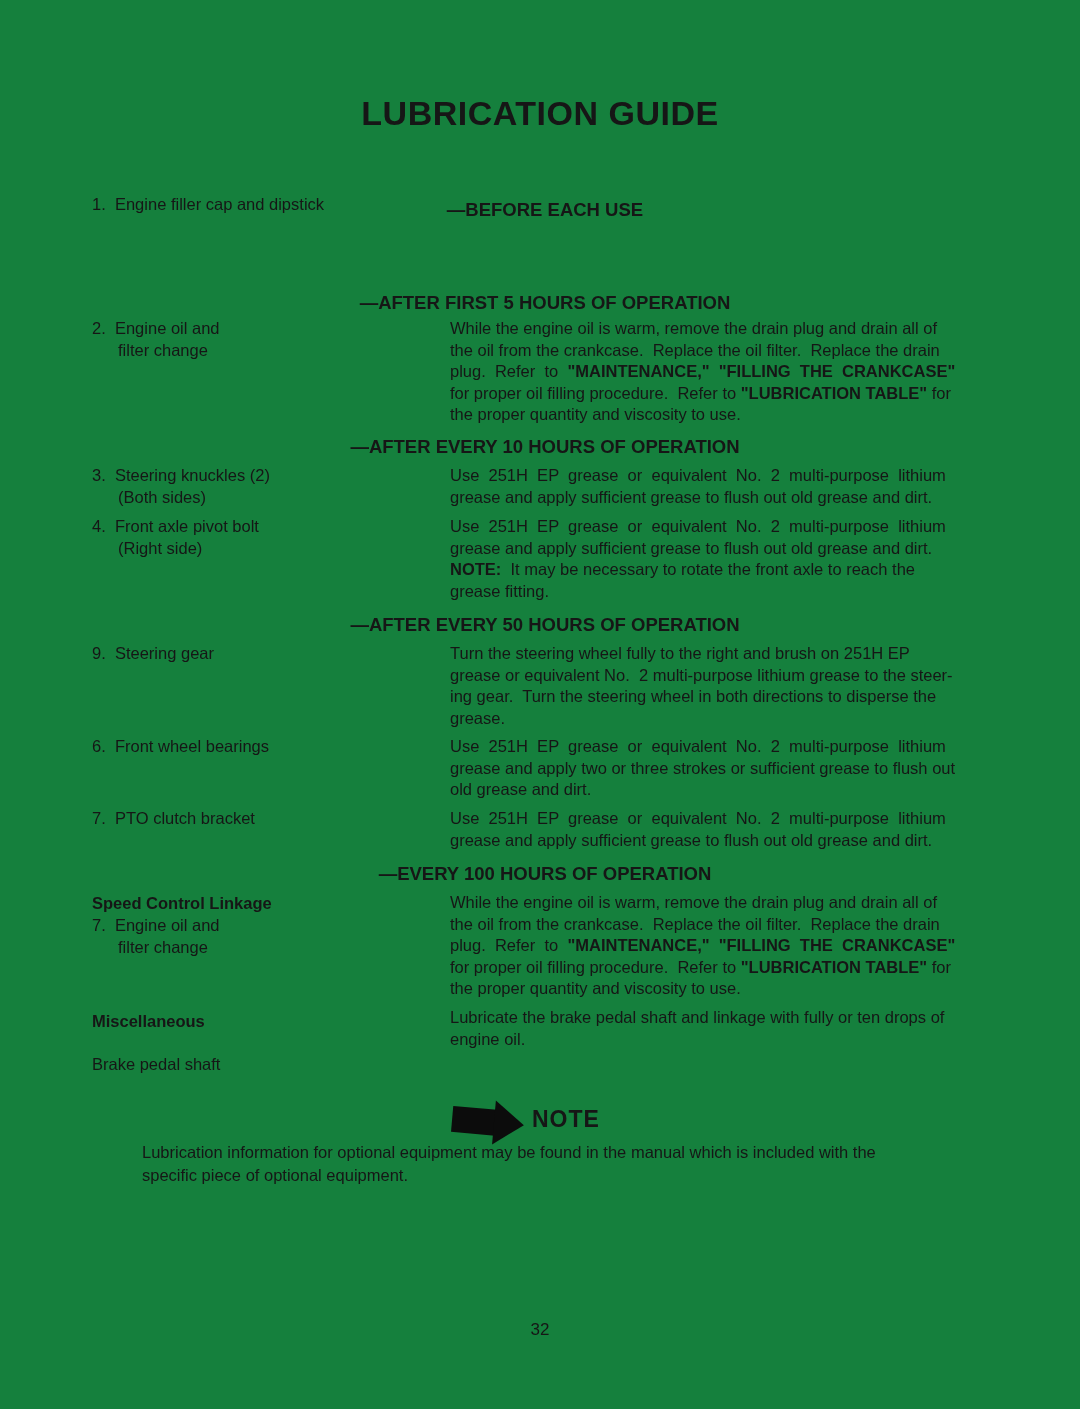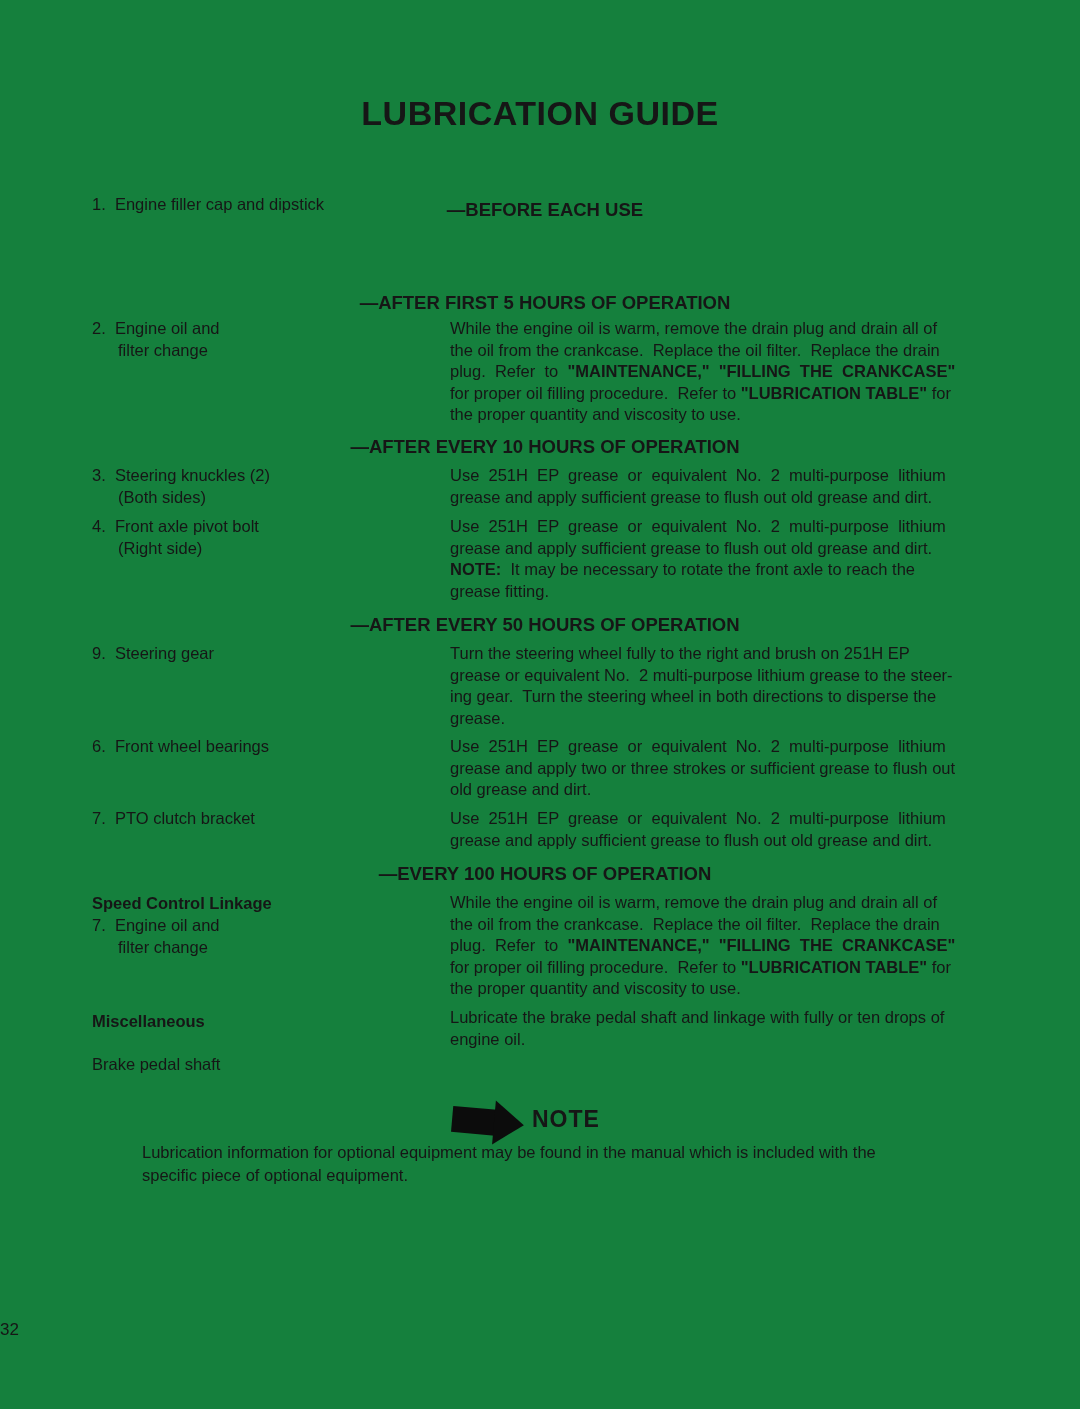--- a/index.html
+++ b/index.html
@@ -44,21 +44,21 @@
   }
   .note-label {
     position:absolute; left:82px; top:8px;
     font-size:23px; font-weight:bold; letter-spacing:1px; white-space:pre;
   }
   .footer-para {
     position:absolute; left:142px; top:1141px; font-size:16.5px;
     line-height:22.5px; white-space:pre;
   }
   .page-number {
-    position:absolute; top:1320px; left:0; width:1080px; text-align:left;
+    position:absolute; top:1320px; left:0; width:1080px; text-align:center;
     font-size:17px; white-space:pre;
   }
   b { font-weight:bold; }
 </style>
 </head>
 <body>
 
 <div class="page">
 
   <div class="doc-title">LUBRICATION GUIDE</div>

